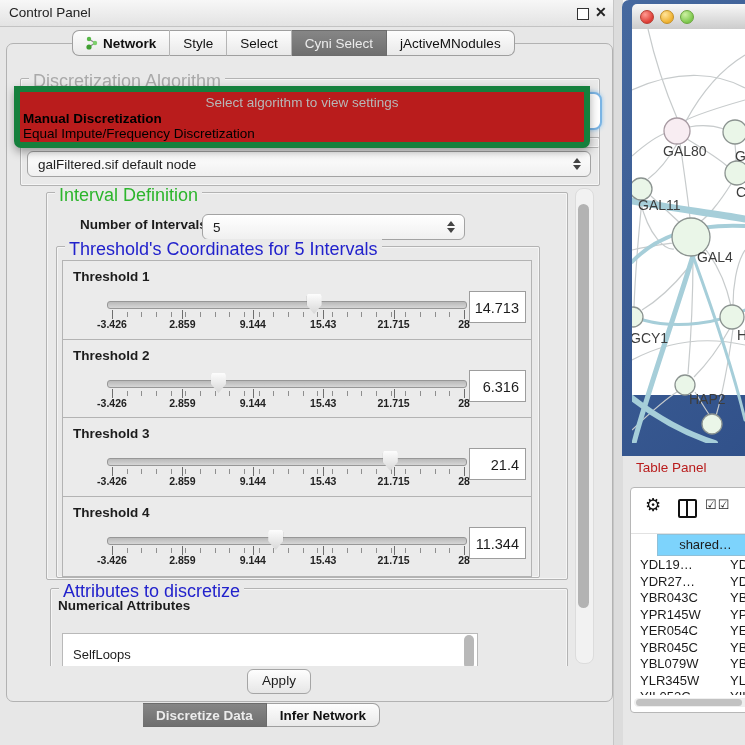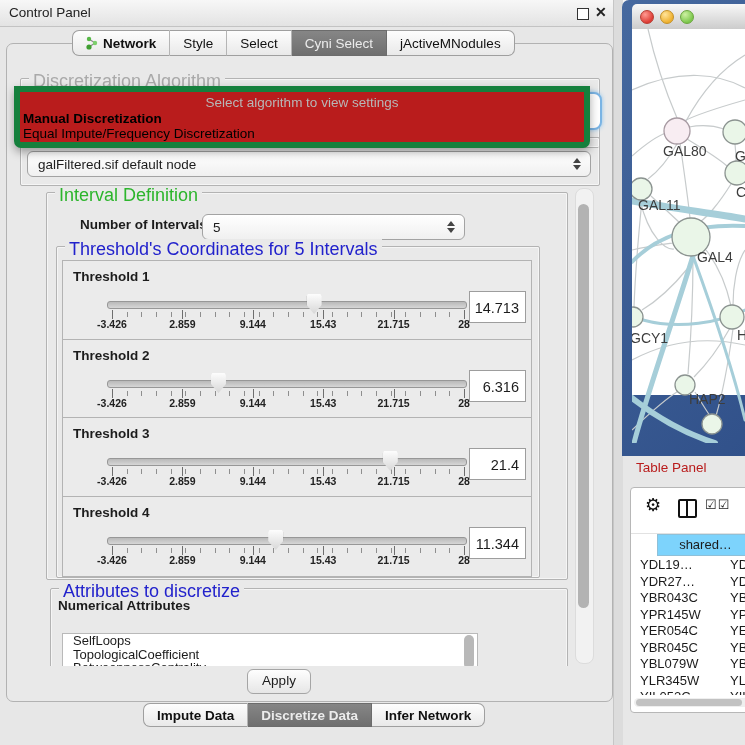--- a/index.html
+++ b/index.html
@@ -66,21 +66,21 @@
   .ticks{position:absolute;left:7px;top:50px;width:352px;height:8px;
     background:repeating-linear-gradient(90deg,#8e8e8e 0 1px,transparent 1px 14.66px);
     background-size:calc(100% + 1px) 5px;background-repeat:no-repeat;background-position:0 1px;}
   .majtick{position:absolute;top:-1px;width:1px;height:9px;background:#6e6e6e;}
   .ticklabels{position:absolute;left:7px;top:57px;width:352px;height:14px;}
   .tl{position:absolute;transform:translateX(-50%);font-size:10.5px;font-weight:bold;color:#222;white-space:nowrap;}
   .th-value{position:absolute;right:5px;top:30px;width:57px;height:32px;background:#fff;
     border:1px solid #9d9d9d;font-size:14.5px;text-align:right;line-height:32px;padding-right:6px;box-sizing:border-box;}
 
   .listbox{background:#fff;border:1px solid #b9b9b9;font-size:13px;}
-  .listbox .li{padding:0 0 0 10px;height:13.5px;line-height:13.5px;}
+  .listbox .li{padding:0 0 0 10px;height:13.5px;line-height:13.5px;margin-top:14px;}
 
   .vscroll{left:561px;top:2px;width:17px;height:474px;background:#f2f2f2;border:1px solid #dcdcdc;border-radius:8px;}
   .vthumb{position:absolute;left:2px;top:15px;width:11px;height:404px;background:#b3b3b3;border-radius:6px;}
 
   .apply-btn{left:247px;top:669px;width:62px;height:23px;background:linear-gradient(#fefefe,#e6e6e6);
     border:1px solid #a5a5a5;border-radius:6px;font-size:13.5px;text-align:center;line-height:22px;z-index:3;}
 
   
   .divider{left:613px;top:0;width:9px;height:745px;background:#dcdcdc;border-left:1px solid #c6c6c6;}
   .netframe{left:622px;top:0;width:123px;height:456px;border-radius:7px 0 0 0;
@@ -303,23 +303,20 @@
     <div class="abs" style="left:450px;top:449px;width:10px;height:34px;background:#b8b8b8;border-radius:5px;"></div>
 
     <div class="abs vscroll">
       <div class="vthumb"></div>
     </div>
   </div>
 
   <div class="abs apply-btn">Apply</div>
 
   <div class="abs bottom-tabbar">
-    <div class="tab first">
-      <span>Impute Data</span>
-    </div>
     <div class="tab sel">
       <span>Discretize Data</span>
     </div>
     <div class="tab last">
       <span>Infer Network</span>
     </div>
   </div>
 
   <div class="abs divider"></div>
 

